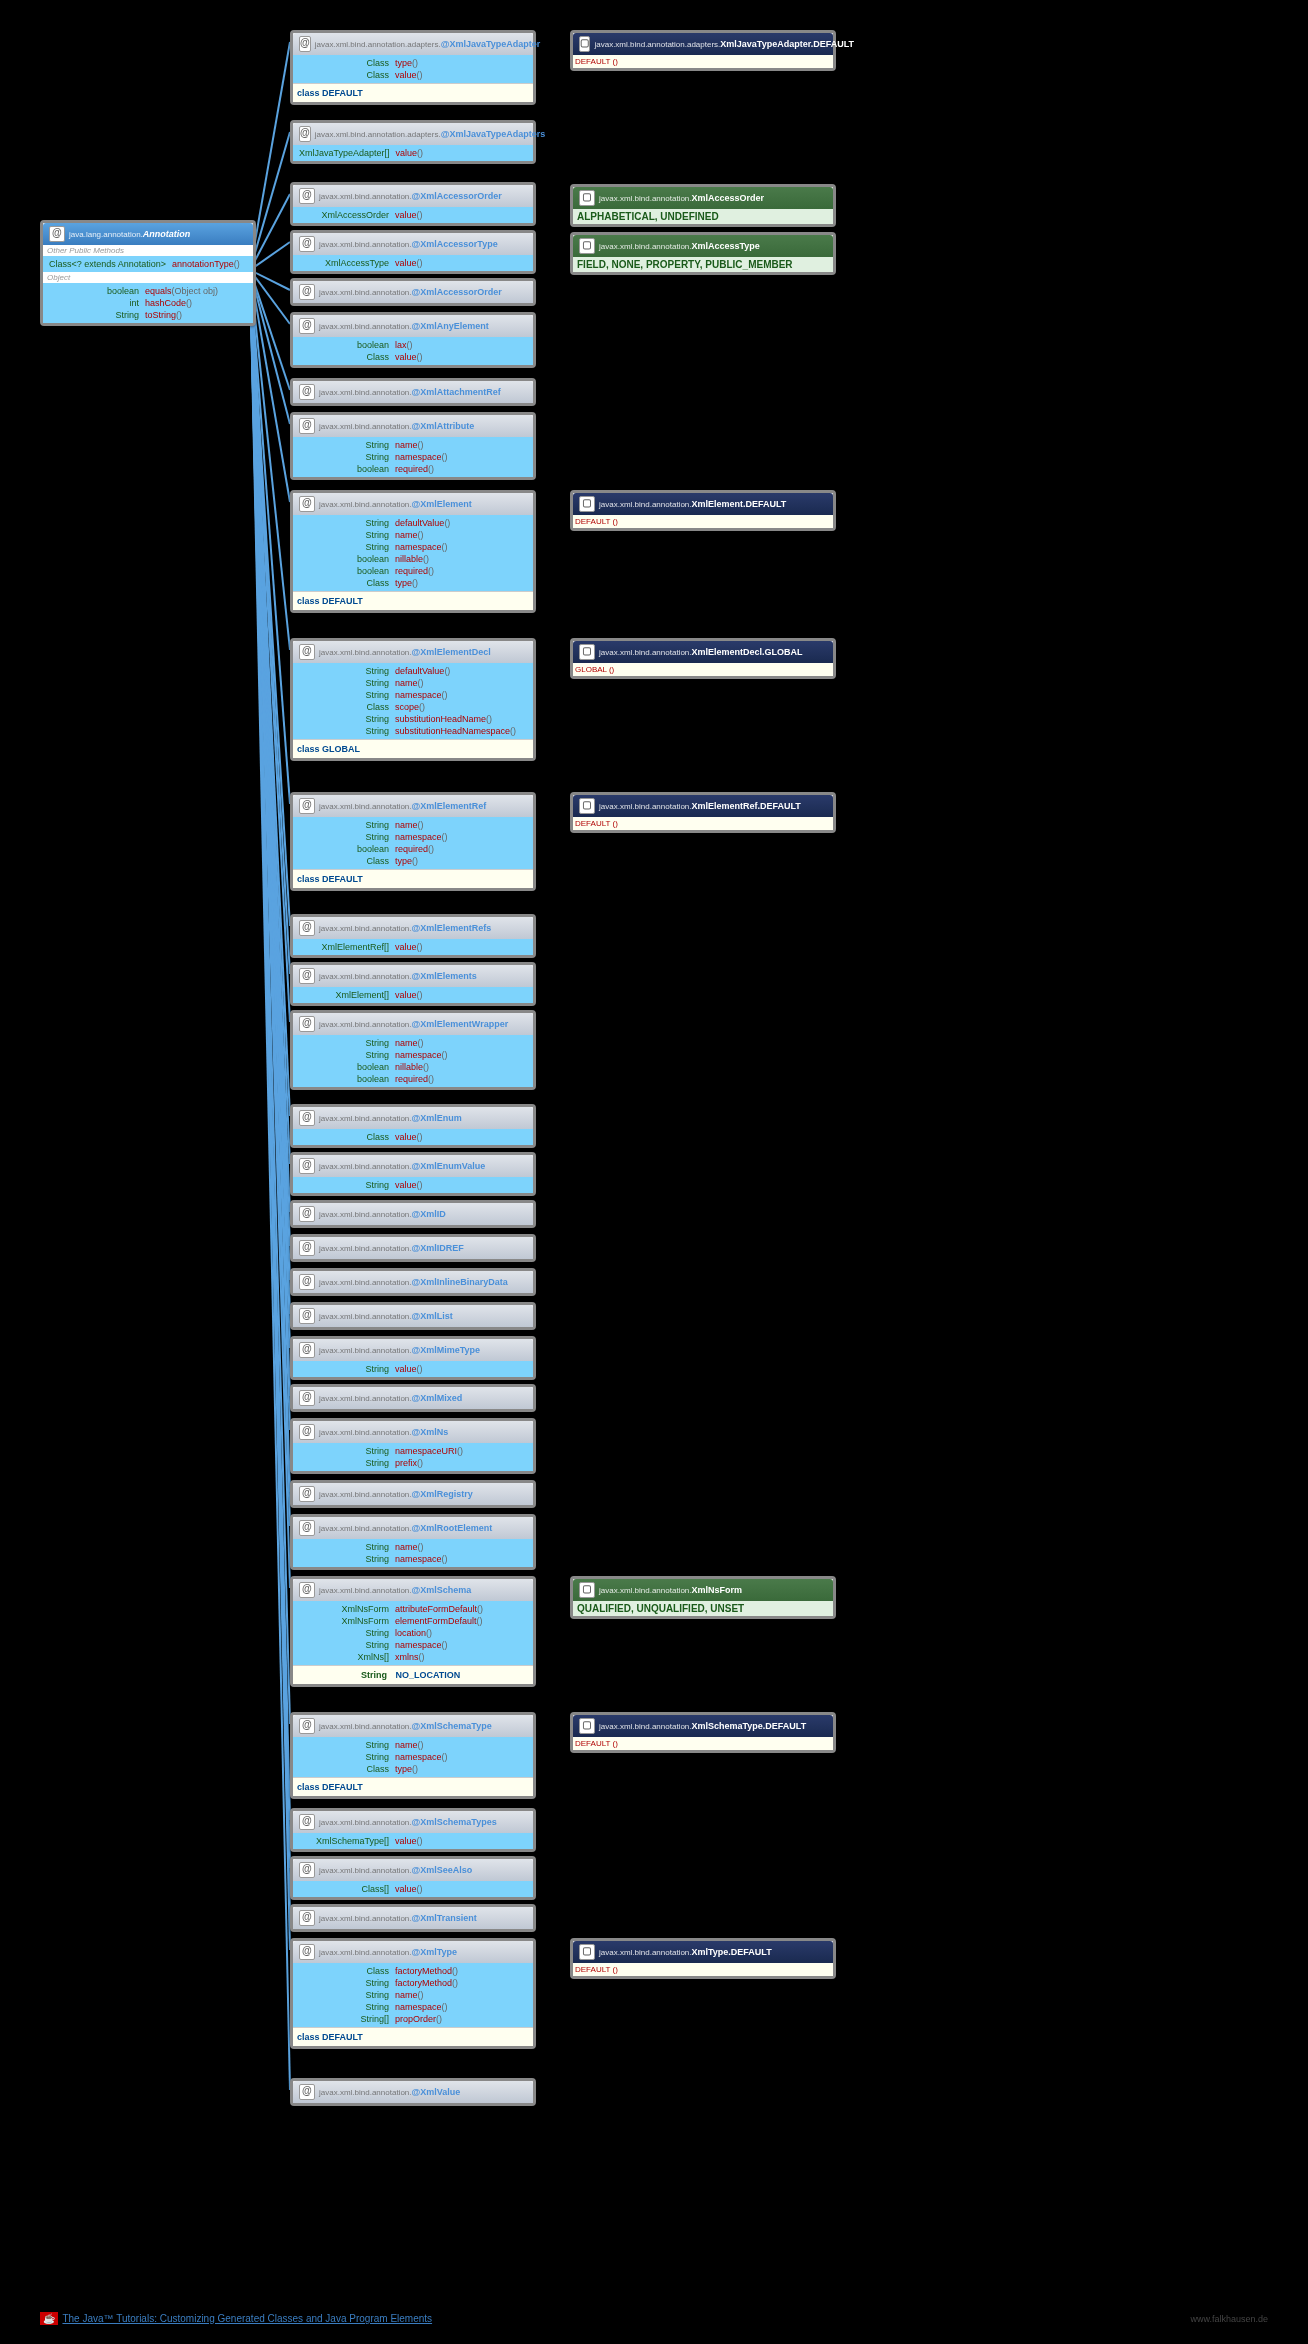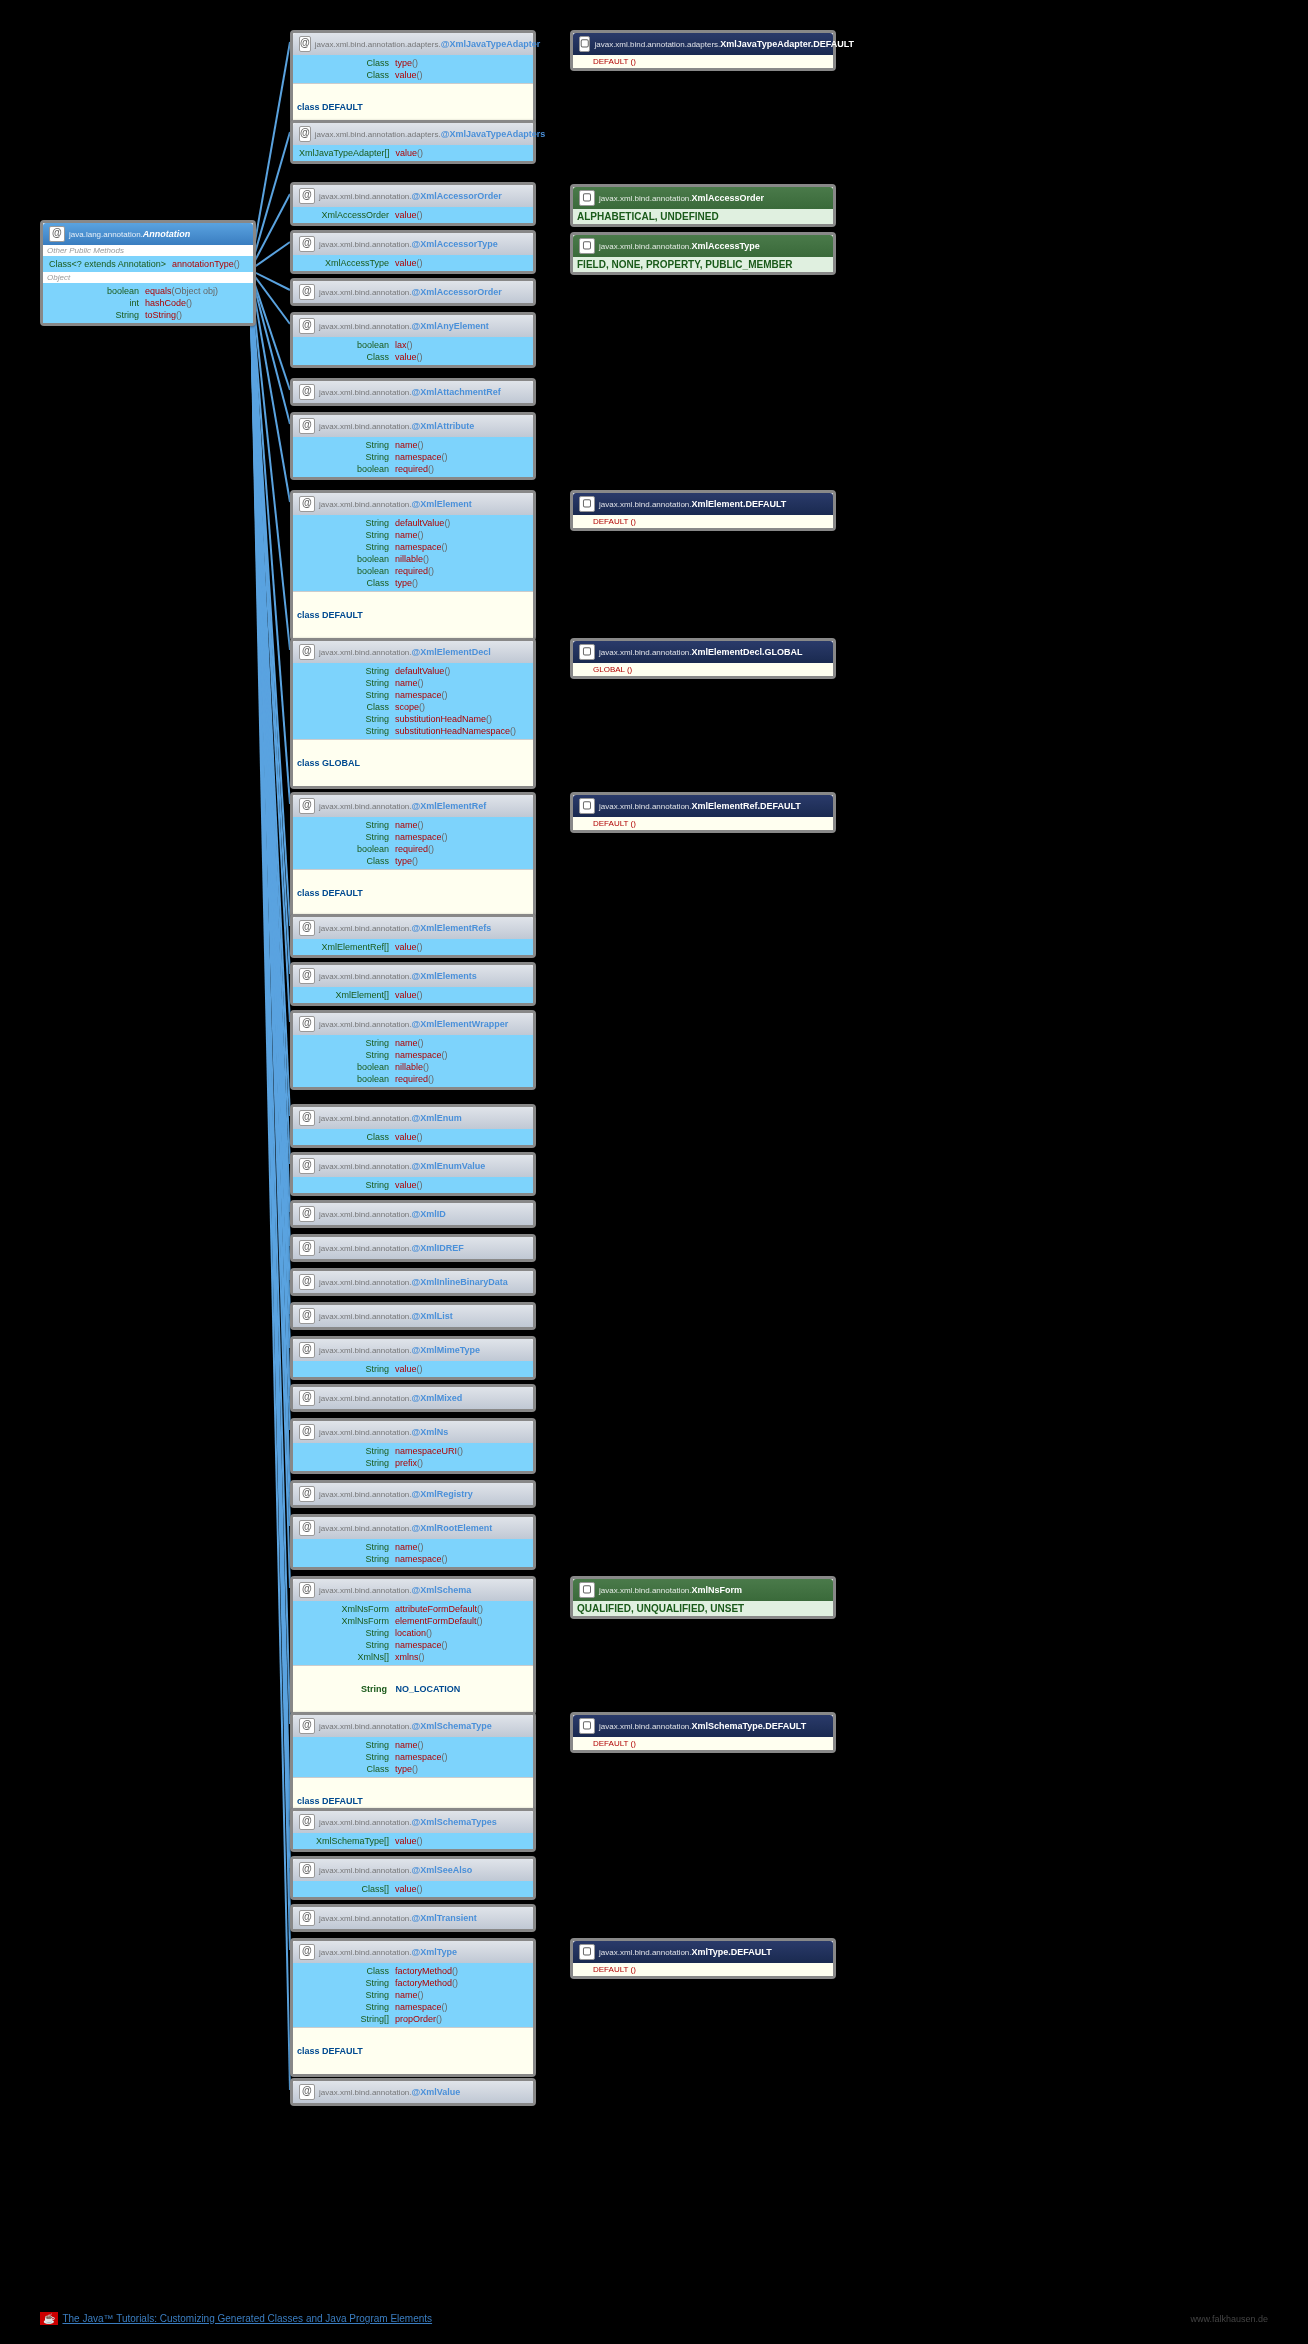--- a/index.html
+++ b/index.html
@@ -12,23 +12,23 @@
 .hdr-navy{background:linear-gradient(#2a3a6a,#1a2a50);color:#fff}
 .hdr-green{background:linear-gradient(#4a7a4a,#3a6a3a);color:#fff}
 .pkg{font-weight:normal;font-size:8px;opacity:.85}
 .cls{font-style:italic}
 .at{color:#4a90d9;font-weight:bold}
 .body{background:#7dd3fc;padding:2px 4px}
 .row{display:flex;padding:1px 2px}
 .typ{color:#1a5a1a;text-align:right;padding-right:6px;min-width:90px}
 .nm{color:#b00000}
 .prm{color:#666}
-.lbl{color:#004a90;font-weight:bold;padding:18px 4px;background:#fffff0;border-top:1px solid #ccc}
+.lbl{color:#004a90;font-weight:bold;padding:4px 4px;background:#fffff0;border-top:1px solid #ccc}
 .enum-body{background:#e0f0e0;padding:2px 4px;color:#1a5a1a;font-weight:bold;font-size:10px}
-.navy-body{background:#fffff0;padding:2px 20px;color:#b00000;font-size:8px}
+.navy-body{background:#fffff0;padding:2px 2px;color:#b00000;font-size:8px}
 .ico{width:14px;height:14px;border-radius:2px;display:inline-block;background:#fff;border:1px solid #999;font-size:10px;text-align:center;line-height:12px;color:#666}
 .sub{color:#999;font-size:8px;padding:1px 4px;font-style:italic}
 .footer{position:absolute;bottom:20px;left:40px;color:#3a7dc0;font-size:10px}
 .footer .red{background:#c00;color:#fff;padding:1px 3px;margin-right:4px}
 .wm{position:absolute;bottom:20px;right:40px;color:#444;font-size:9px}
 </style>
 </head>
 <body>
 
 <div class="canvas">

